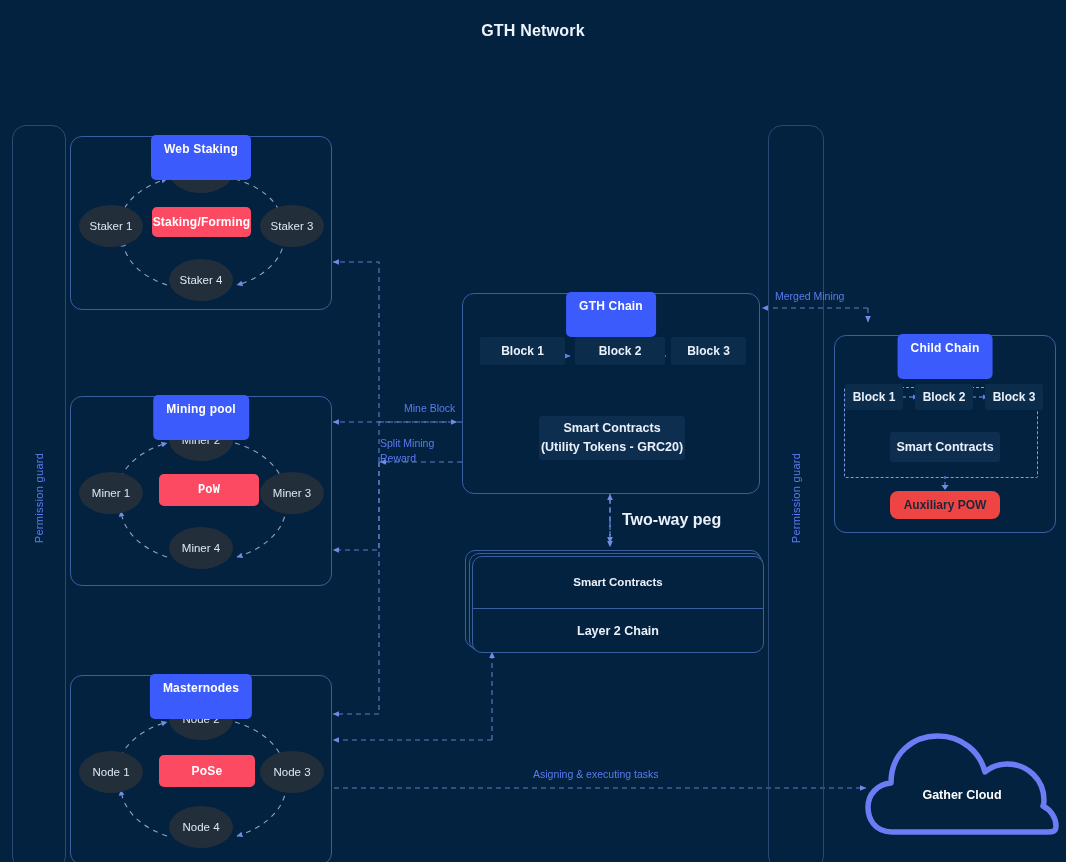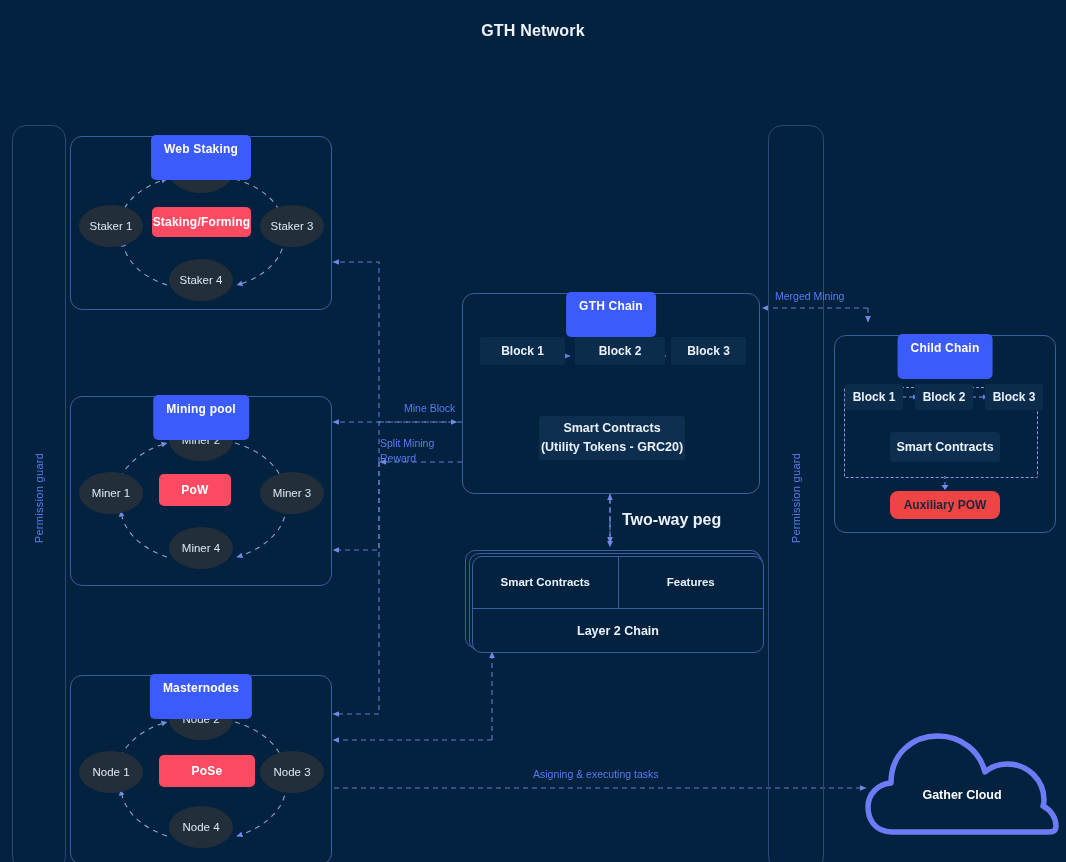--- a/index.html
+++ b/index.html
@@ -354,21 +354,21 @@
           <path d="M48,110 A 84 56 0 0 1 96,46"></path>
           <path d="M164,46 A 84 56 0 0 1 214,100"></path>
           <path d="M214,100 A 84 56 0 0 1 166,160"></path>
           <path d="M96,160 A 84 56 0 0 1 50,114"></path>
         </g>
       </svg>
       <div class="node-ellipse" style="left:98px; top:22px;">Miner 2</div>
       <div class="node-ellipse" style="left:8px;  top:75px;">Miner 1</div>
       <div class="node-ellipse" style="left:189px;top:75px;">Miner 3</div>
       <div class="node-ellipse" style="left:98px; top:130px;">Miner 4</div>
-      <div class="core-badge" style="left:88px; top:77px; width:72px; height:32px;">PoW</div>
+      <div class="core-badge" style="left:88px; top:77px; width:100px; height:32px;font-family:Liberation Mono, monospace;">PoW</div>
     </div>
   </div>
 
   <div class="panel" style="left:70px; top:675px; width:260px; height:188px;">
     <div class="chip">Masternodes</div>
     <div class="cluster">
       <svg class="ring-svg" viewBox="0 0 260 188">
         <g stroke="#8ea4c6" stroke-width="1.1" fill="none" stroke-dasharray="5 5" marker-end="url(#rm1)">
           <path d="M48,110 A 84 56 0 0 1 96,46"></path>
           <path d="M164,46 A 84 56 0 0 1 214,100"></path>
@@ -410,21 +410,20 @@
       <path d="M6,0 L6,10" stroke="#6f8de8" stroke-width="1.1" fill="none" stroke-dasharray="3 3"></path>
       <path d="M2.4,9 L9.6,9 L6,14 z" fill="#6f8de8"></path>
     </svg>
   </div>
 
   <div class="l2-shadow" style="left:465px; top:550px; width:294px; height:96px;"></div>
   <div class="l2-shadow" style="left:469px; top:553px; width:292px; height:96px;"></div>
   <div class="l2-card" style="left:472px; top:556px; width:290px; height:95px;">
     <div class="l2-top">
       <div class="l2-cell">Smart Contracts</div>
-      <div class="l2-cell">Features</div>
     </div>
     <div class="l2-bottom">Layer 2 Chain</div>
   </div>
 
   <div class="edge-label" style="left:404px; top:401px;">Mine Block</div>
   <div class="edge-label wrap" style="left:380px; top:436px;">Split Mining Reward</div>
   <div class="edge-label dark" style="left:622px; top:512px;">Two-way peg</div>
   <div class="edge-label" style="left:775px; top:289px;">Merged Mining</div>
   <div class="edge-label" style="left:533px; top:767px;">Asigning &amp; executing tasks</div>
 

